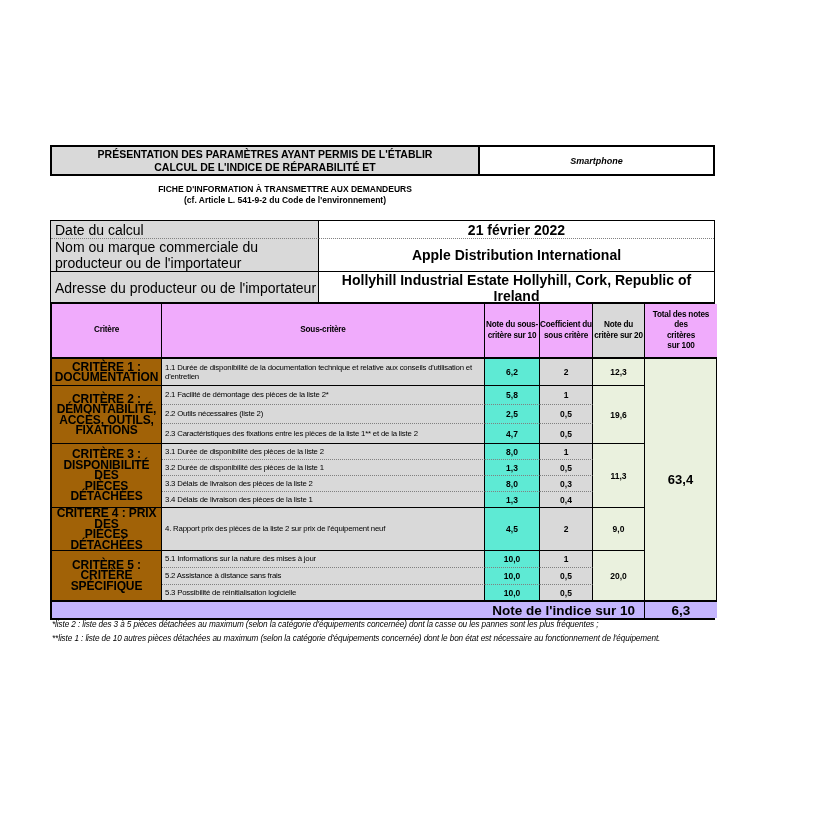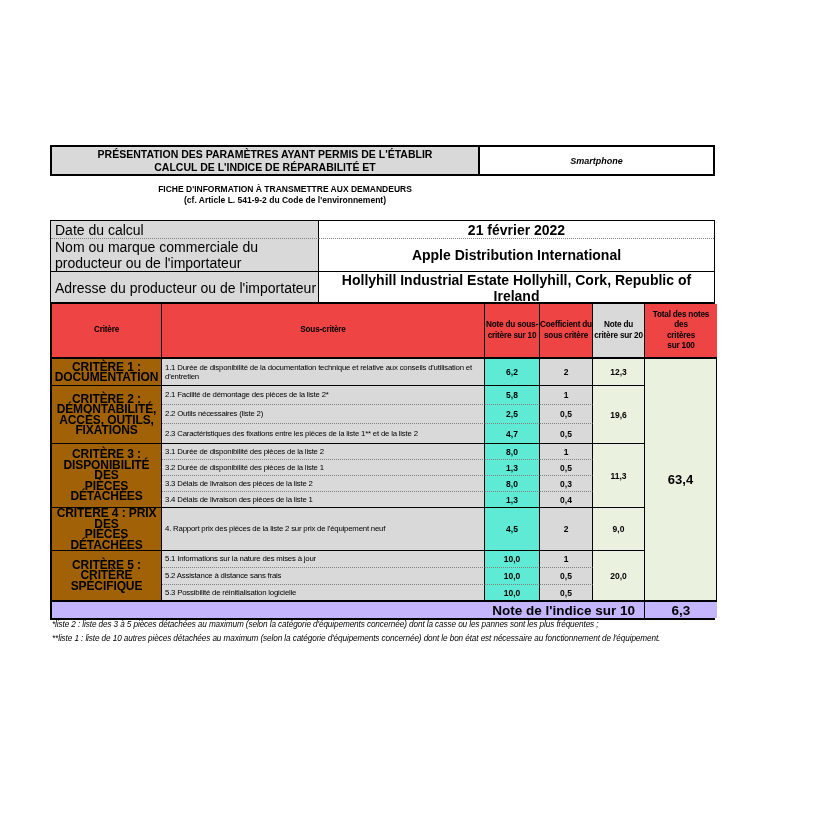--- a/index.html
+++ b/index.html
@@ -43,21 +43,21 @@
   .info-table tr.solid  td { border-bottom:1px solid #000; }
 
   
   .score-wrap { position:absolute; left:50px; top:302px; width:665px; border:2px solid #000; }
   .score-table { width:100%; border-collapse:separate; border-spacing:0; table-layout:fixed; }
   .score-table th, .score-table td {
     border-right:1.4px solid #000; border-bottom:1.4px solid #000;
     vertical-align:middle; overflow:hidden;
   }
   .score-table th {
-    background:#ef4444; font-size:8.2px; font-weight:bold; line-height:10.5px;
+    background:#f0abfc; font-size:8.2px; font-weight:bold; line-height:10.5px;
     height:55px; border-bottom:2px solid #000; text-align:center; white-space:pre-line;
     letter-spacing:-0.2px;
   }
   .c-crit {
     background:#a16207; font-weight:bold; font-size:12px; line-height:10.5px;
     text-align:center; white-space:pre-line; letter-spacing:-0.1px;margin-top:28px;
   }
   .c-sub {
     background:#d9d9d9; font-size:7.8px; line-height:9.5px; letter-spacing:-0.2px;
     padding:1px 3px 1px 3px; text-align:left;

